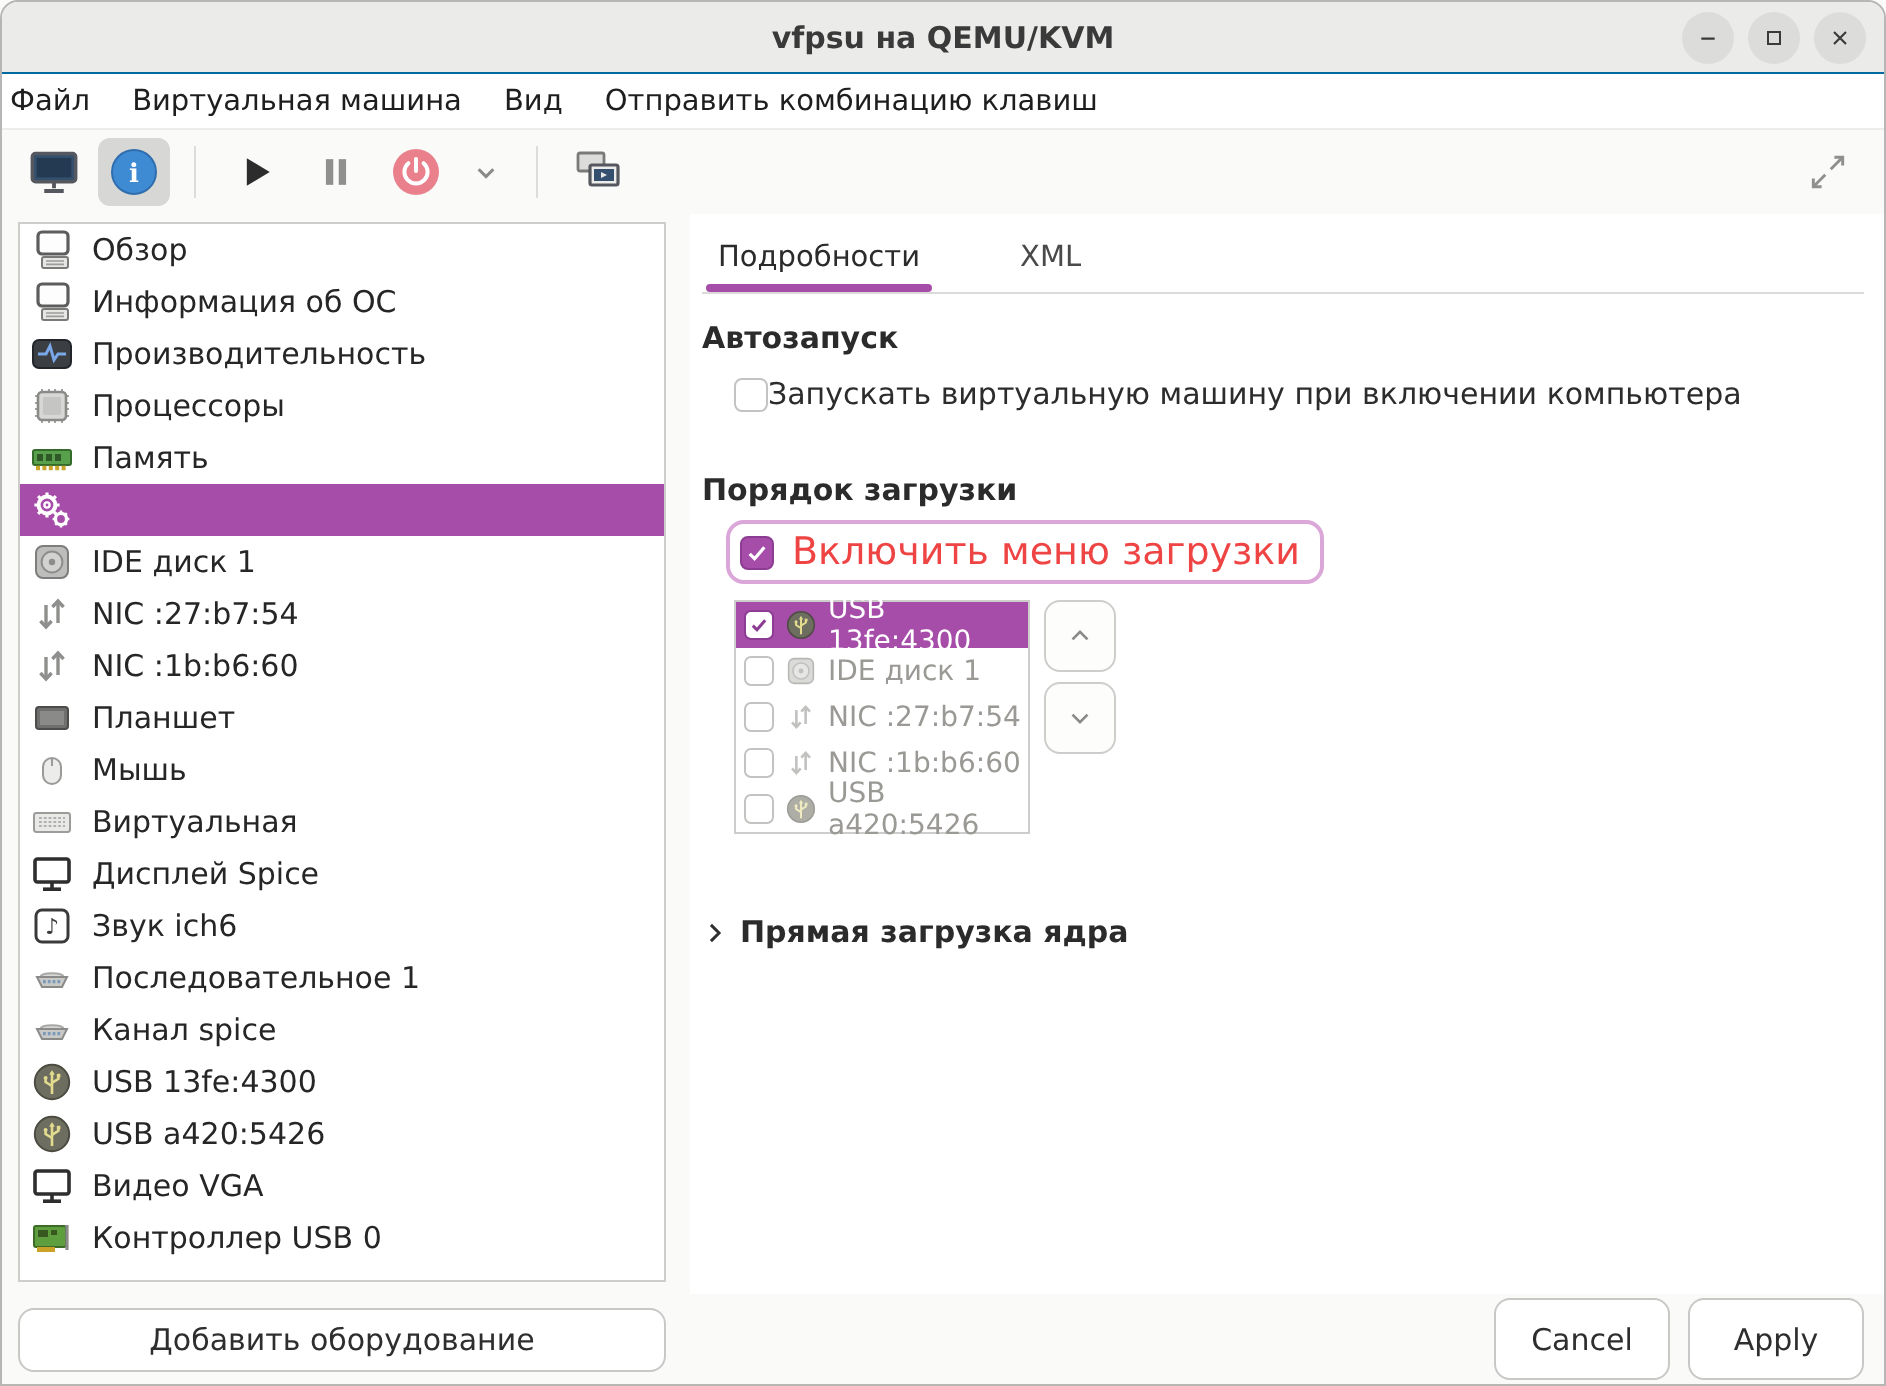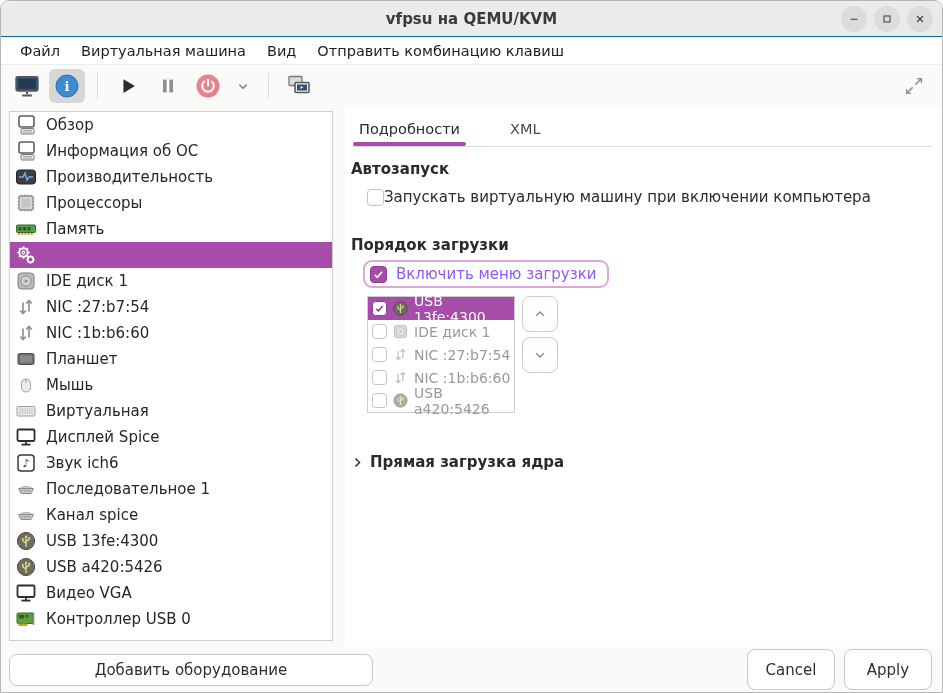--- a/index.html
+++ b/index.html
@@ -8,21 +8,21 @@
   .window { width:943px; height:693px; border:1px solid #b6b6b4; border-radius:9px 9px 0 0; overflow:hidden; display:flex; flex-direction:column; background:#fafaf9; }
 
   
   .titlebar { height:36px; background:#ebebe9; border-bottom:1px solid #0369a1; position:relative; display:flex; align-items:center; justify-content:center; flex:0 0 auto; }
   .titlebar .title { font-weight:bold; font-size:15px; color:#3a3a3a; }
   .winbtns { position:absolute; right:9px; top:5px; display:flex; gap:7px; }
   .winbtn { width:26px; height:26px; border-radius:50%; background:#dcdcda; display:flex; align-items:center; justify-content:center; cursor:default; }
   .winbtn svg { width:16px; height:16px; }
 
   
-  .menubar { height:28px; background:#ffffff; border-bottom:1px solid #ececea; display:flex; align-items:center; padding-left:19px; gap:21px; flex:0 0 auto; }
+  .menubar { height:28px; background:#ffffff; border-bottom:1px solid #ececea; display:flex; align-items:center; padding-left:4px; gap:21px; flex:0 0 auto; }
   .menu-item { font-size:14.5px; color:#1e1e1e; }
 
   
   .toolbar { height:42px; background:#fafaf9; display:flex; align-items:center; padding:0 10px 0 8px; gap:4px; flex:0 0 auto; }
   .tbtn { width:36px; height:34px; border-radius:6px; display:flex; align-items:center; justify-content:center; }
   .tbtn.active { background:#d7d7d5; }
   .tbtn svg { width:26px; height:26px; }
   .tbtn.small svg { width:22px; height:22px; }
   .tsep { width:1px; height:26px; background:#dcdcda; margin:0 8px; }
   .tb-right { margin-left:auto; }
@@ -45,21 +45,21 @@
   .tab-rule { border-bottom:1px solid #dadad8; margin-top:0px; }
 
   .section-title { font-weight:bold; font-size:15px; color:#2b2b2b; }
   .autostart { margin-top:13px; }
   .cbrow { display:flex; align-items:center; margin:10px 0 0 16px; font-size:15px; color:#2c2c2c; }
   .checkbox { width:17px; height:17px; border:1px solid #c3c3c1; border-radius:4px; background:#ffffff; flex:0 0 auto; display:flex; align-items:center; justify-content:center; }
   .checkbox.checked { background:var(--accent); border-color:var(--accent-dark); }
   .checkbox svg { width:13px; height:13px; }
 
   .bootorder { margin-top:30px; }
-  .enable-menu { display:inline-flex; align-items:center; gap:9px; margin:6px 0 0 12px; border:2px solid var(--focus-ring); border-radius:9px; padding:3px 10px 3px 5px; font-size:15px; color:#8b5cf6; }
+  .enable-menu { display:inline-flex; align-items:center; gap:9px; margin:6px 0 0 12px; border:2px solid var(--focus-ring); border-radius:9px; padding:3px 10px 3px 5px; font-size:19px; color:#ef4444; }
 
   .boot-area { display:flex; align-items:flex-start; margin:8px 0 0 16px; }
   .boot-list { width:148px; border:1px solid #cdcdcb; background:#ffffff; }
   .boot-row { height:23px; display:flex; align-items:center; gap:5px; padding:0 3px 0 4px; font-size:14px; color:#9b9995; }
   .boot-row .bicon { width:17px; height:17px; display:flex; opacity:.55; }
   .boot-row .bicon svg { width:17px; height:17px; }
   .boot-row.selected { background:var(--accent); color:#ffffff; }
   .boot-row.selected .bicon { opacity:1; }
   .bcheck { width:15px; height:15px; border:1px solid #c3c3c1; border-radius:3.5px; background:#ffffff; flex:0 0 auto; display:flex; align-items:center; justify-content:center; }
   .boot-row.selected .bcheck { border-color:#8c3d93; }
@@ -67,21 +67,21 @@
   .updown { display:flex; flex-direction:column; gap:5px; margin-left:7px; }
   .udbtn { width:36px; height:36px; border:1px solid #cdcdcb; border-radius:8px; background:#fdfdfc; display:flex; align-items:center; justify-content:center; }
   .udbtn svg { width:20px; height:20px; }
 
   .expander { display:flex; align-items:center; gap:6px; margin-top:40px; }
   .expander svg { width:13px; height:13px; }
 
   
   .footer { height:45px; background:#fafaf9; display:flex; align-items:center; padding:0 10px 0 8px; flex:0 0 auto; }
   .btn { border:1px solid #c8c8c6; border-radius:8px; background:#ffffff; font-size:15px; color:#2e2e2e; display:flex; align-items:center; justify-content:center; font-family:"DejaVu Sans", sans-serif; }
-  .add-hw { width:364px; height:32px; }
+  .add-hw { width:324px; height:32px; }
   .dlg-btns { margin-left:auto; display:flex; gap:9px; }
   .dlg-btns .btn { width:88px; height:41px; }
 </style>
 </head>
 <body>
 
 <div class="window">
 
   <div class="titlebar">
     <span class="title">vfpsu на QEMU/KVM</span>

